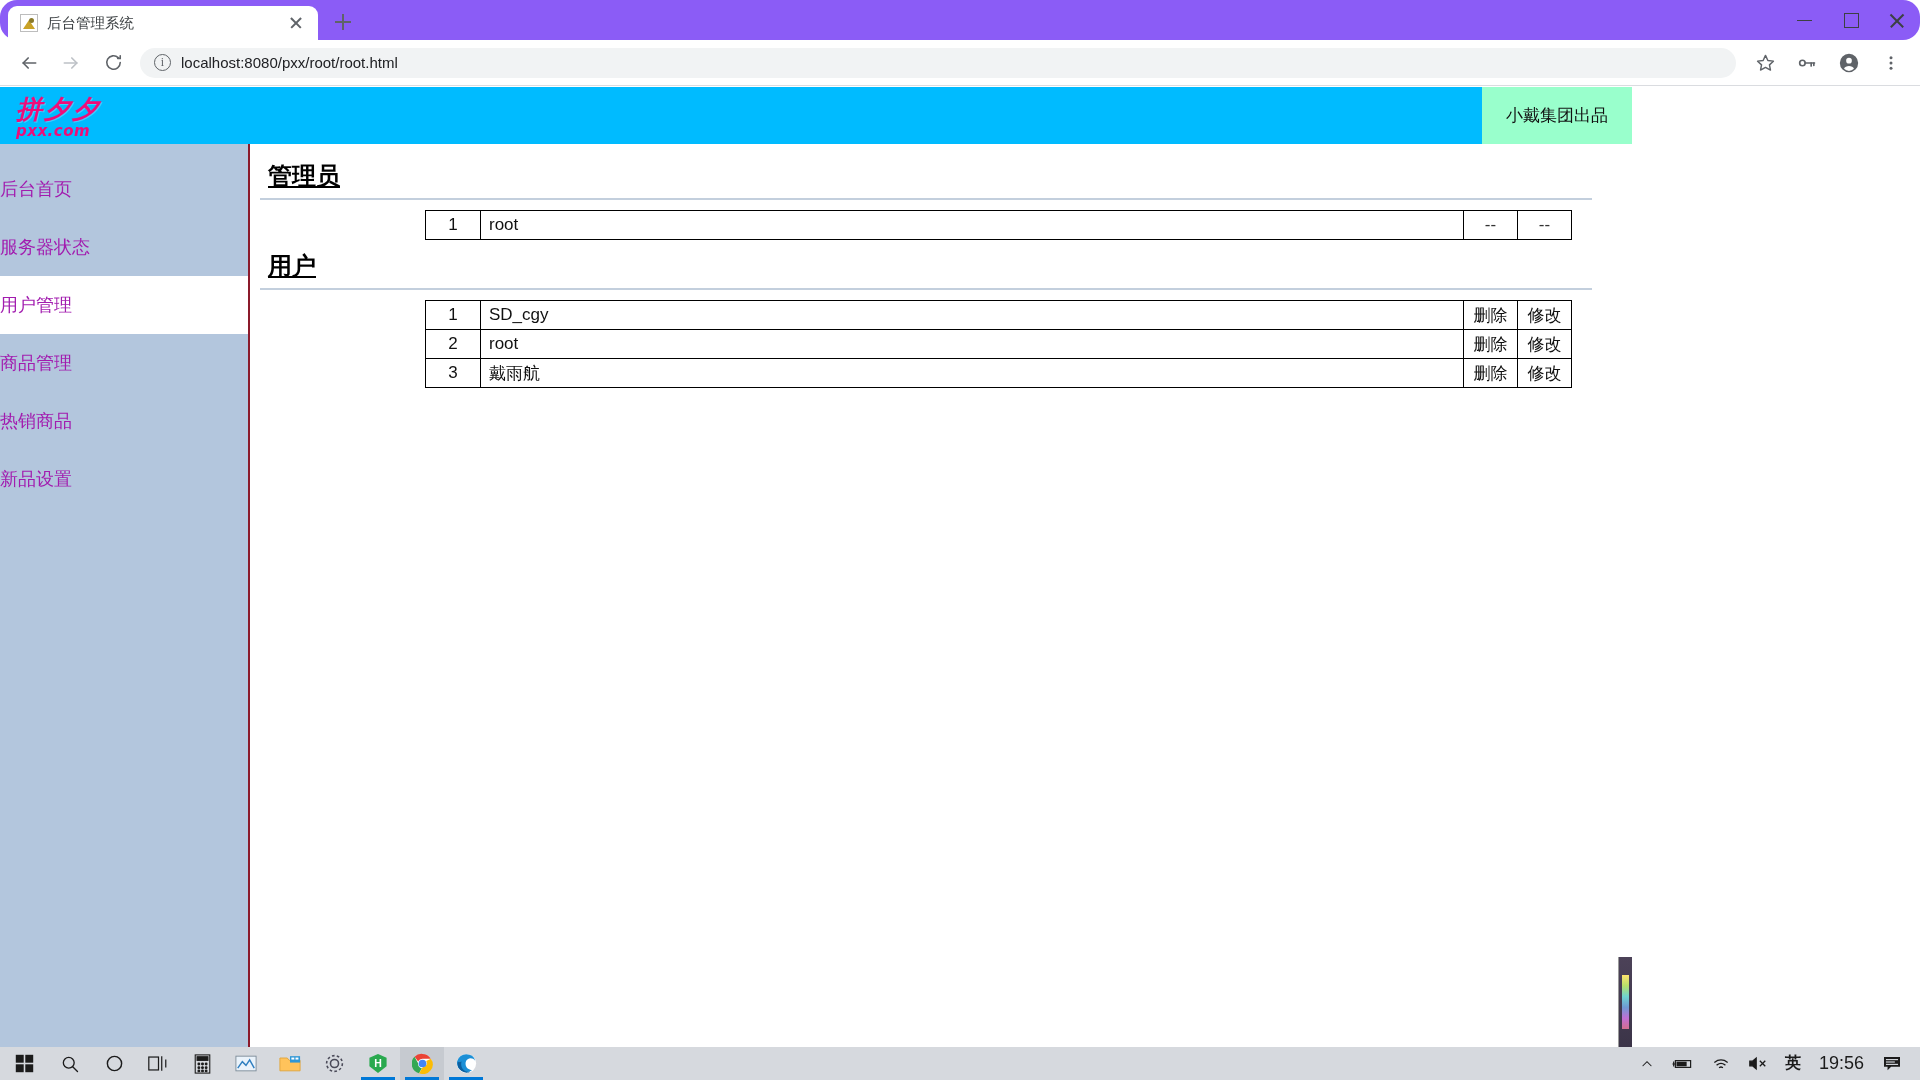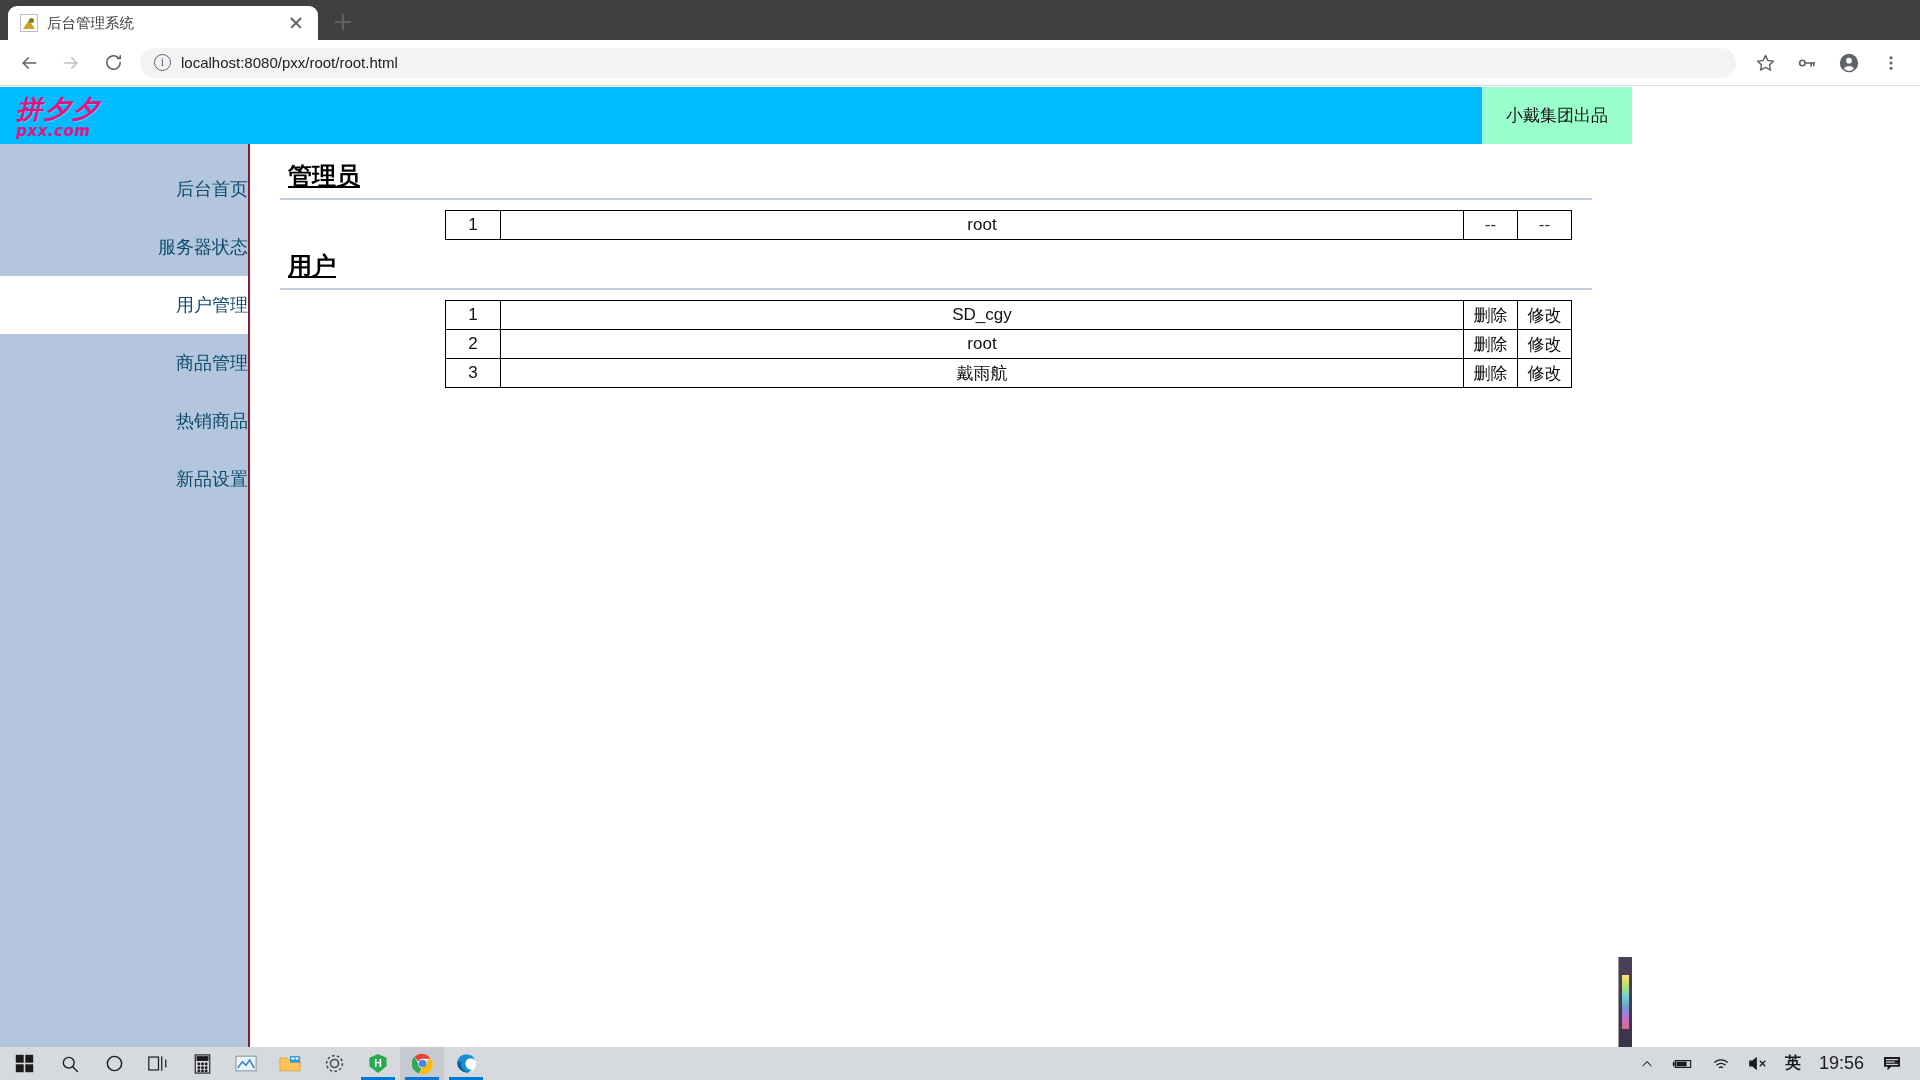--- a/index.html
+++ b/index.html
@@ -9,25 +9,26 @@
     overflow: hidden;
     font-family: "Liberation Sans", "DejaVu Sans", sans-serif;
     background: #ffffff;
   }
 
   
   #browser-window { width: 1920px; height: 1047px; background: #ffffff; position: relative; }
 
   .tabstrip {
     height: 40px;
-    background: #404040;
+    background: #8b5cf6;
     display: flex;
     align-items: flex-end;
     padding-left: 8px;
     position: relative;
+    border-radius: 17px;
   }
   .tab {
     display: flex; align-items: center;
     height: 34px; width: 310px;
     background: #ffffff;
     border-radius: 9px 9px 0 0;
     padding: 0 10px 0 12px;
     position: relative;
   }
   .tab-favicon {
@@ -151,48 +152,48 @@
 
   .body-wrap { display: flex; height: 903px; }
   .sidebar {
     width: 250px; flex: 0 0 250px;
     background: #b3c6dd;
     border-right: 2px solid #8b1a2b;
     padding-top: 16px;
   }
   .side-item {
     height: 58px; line-height: 58px;
-    text-align: right; font-size: 18px; color: #0c4a6e;
+    text-align: left; font-size: 18px; color: #a21caf;
   }
   .side-item.active { background: #ffffff; }
 
   .content {
     flex: 1; padding: 16px 40px 0 10px;
-    background: #ffffff; position: relative; margin-left: 20px;
+    background: #ffffff; position: relative;
   }
   .section-title {
     font-size: 24px; font-weight: bold; color: #000000;
     text-decoration: underline; margin: 0 0 2px 0;
     display: inline-block;
   }
   .title-row { padding-left: 8px; }
   .hr { height: 2px; background: #c3cfdd; border: none; margin: 4px 0 10px 0; }
 
   table.data {
     border-collapse: collapse;
     margin-left: 165px; margin-bottom: 10px;
     width: calc(100% - 185px);
   }
   table.data td {
     border: 1px solid #000000;
     height: 29px; font-size: 17px; color: #111;
     padding: 0 8px;
   }
   td.c-idx { width: 55px; text-align: center; }
-  td.c-name { text-align: center; padding-left: 12px; }
+  td.c-name { text-align: left; padding-left: 12px; }
   td.c-act { width: 54px; text-align: center; }
   td.c-act.dim { color: #333; }
 
   .scroll-sliver {
     position: absolute; right: 0; bottom: 0;
     width: 14px; height: 90px;
     background: linear-gradient(180deg,#4c4258,#3b3448);
     border-left: 1px solid #9a9a9a;
   }
   .scroll-sliver::after {

